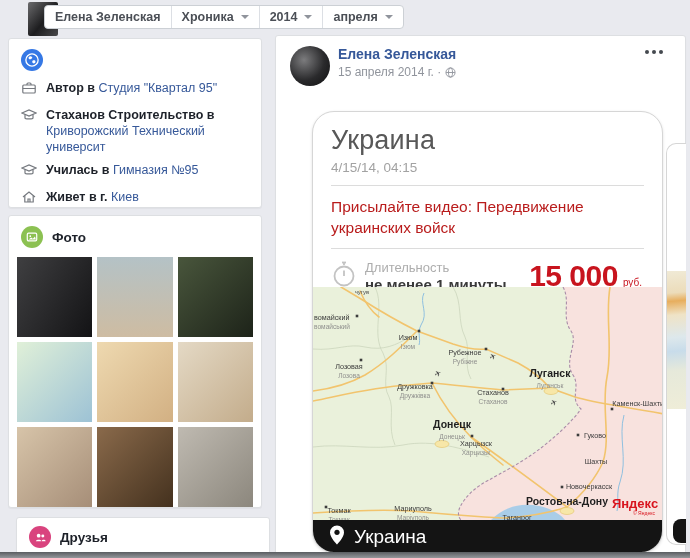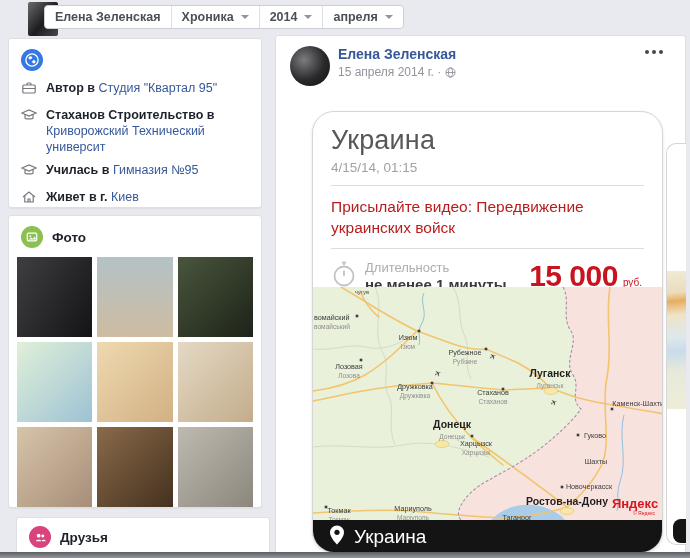--- a/index.html
+++ b/index.html
@@ -223,21 +223,21 @@
     <div class="menu-dots">
         <i></i>
         <i></i>
         <i></i>
       </div>
   </div>
 
   <div class="attach">
     <div class="attach-top">
       <div class="attach-title">Украина</div>
-      <div class="attach-date">4/15/14, 01:15</div>
+      <div class="attach-date">4/15/14, 04:15</div>
       <hr>
       <div class="attach-msg">Присылайте видео: Передвижение украинских войск</div>
       <hr>
       <div class="dur-row">
         <span>
           <svg width="26" height="27" viewBox="0 0 26 27" fill="none" stroke="#c3c3c3" stroke-width="1.8">
               <line x1="11" y1="1.5" x2="15" y2="1.5"></line>
               <line x1="13" y1="1.5" x2="13" y2="4"></line>
               <circle cx="13" cy="15" r="9.5"></circle>
               <line x1="13" y1="15" x2="13" y2="9.5"></line>

